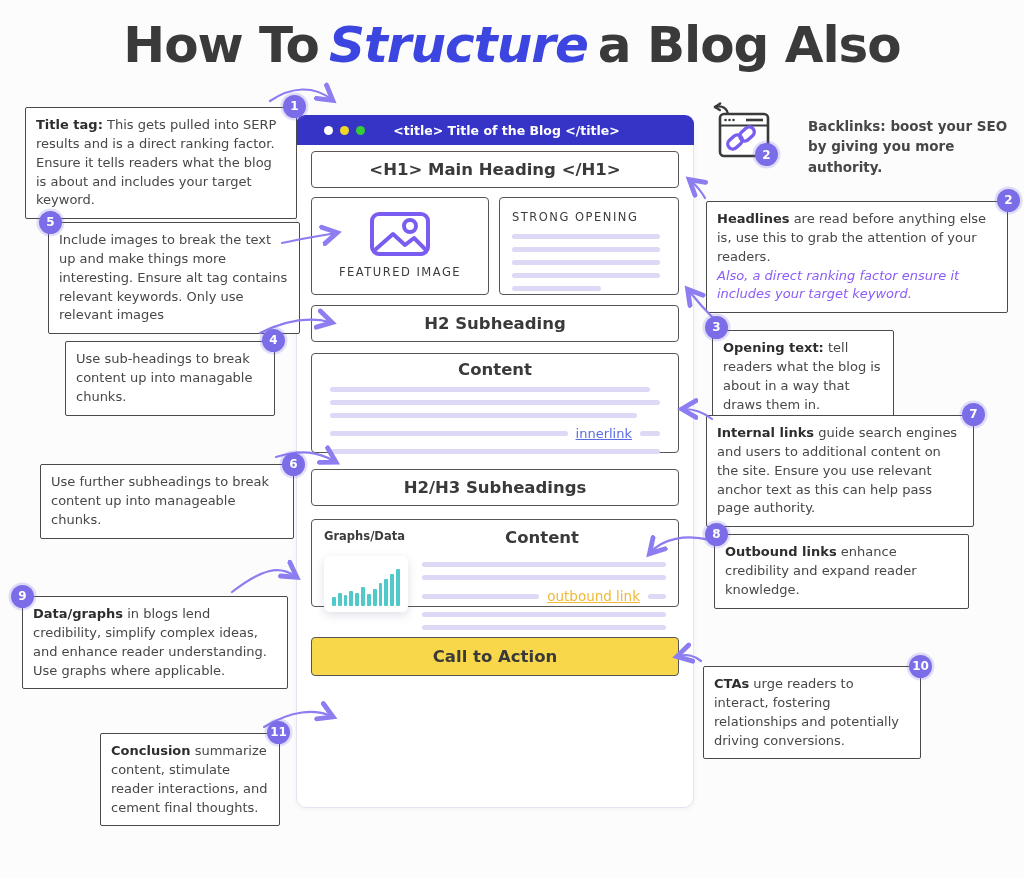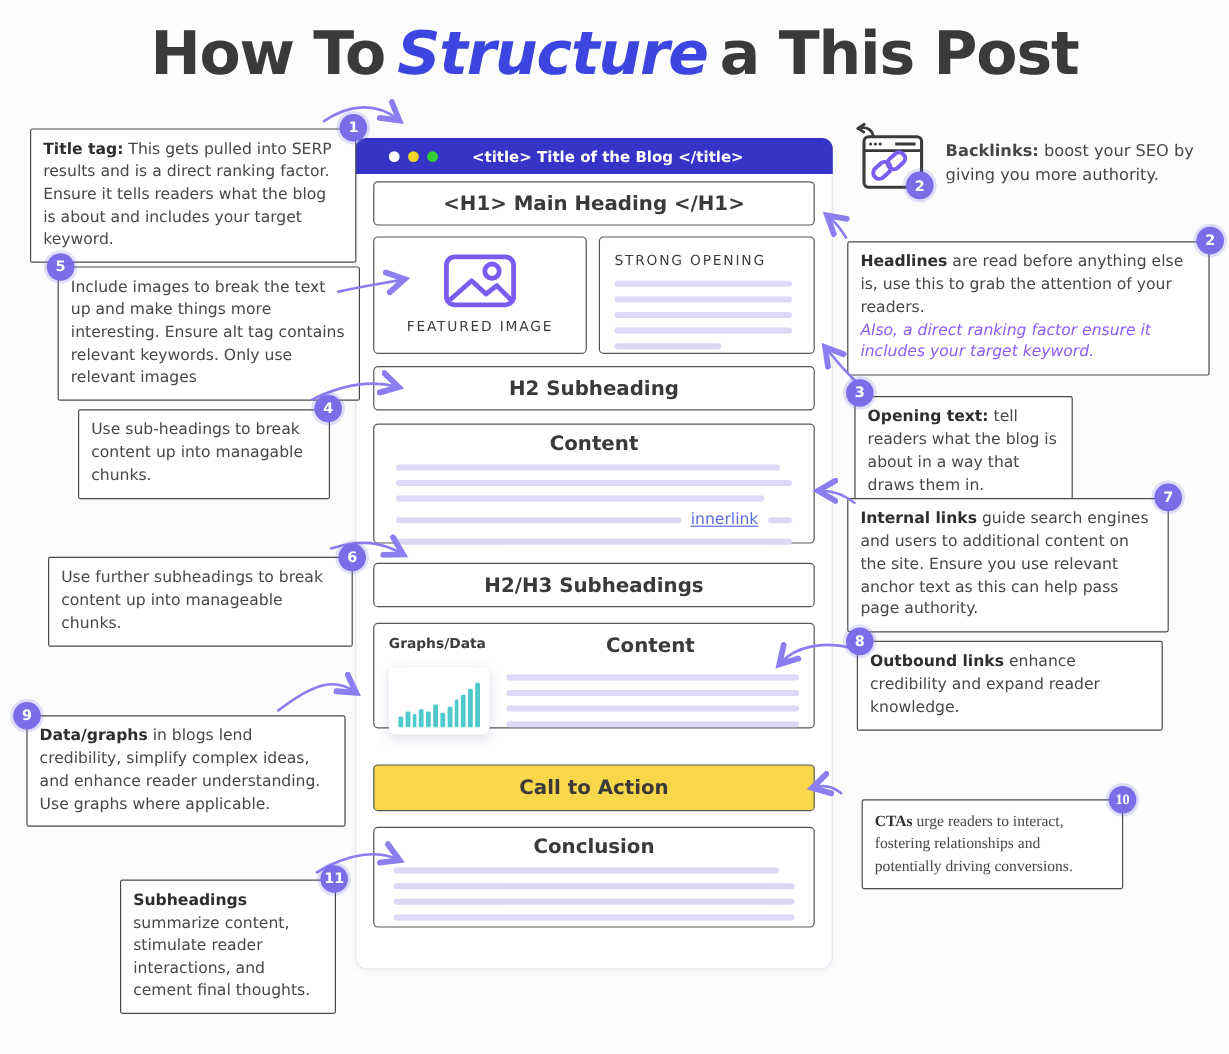--- a/index.html
+++ b/index.html
@@ -68,21 +68,21 @@
 
   .arrows{position:absolute;left:0;top:0;width:1024px;height:878px;pointer-events:none;z-index:4;}
   .arrows path{fill:none;stroke:#8c7df0;stroke-width:2.2;stroke-linecap:round;}
 
   .bl-icon{position:absolute;left:708px;top:100px;width:66px;height:64px;}
 </style>
 </head>
 <body>
 
 <div class="page-title">
-  <span>How To</span><span class="accent">Structure</span><span>a This Post</span>
+  <span>How To</span><span class="accent">Structure</span><span>a Blog Also</span>
 </div>
 
 <div class="mock">
   <div class="titlebar">
     <div class="dots">
       <span class="dot dot1"></span>
       <span class="dot dot2"></span>
       <span class="dot dot3"></span>
     </div>
     <div class="titlebar-text">&lt;title&gt; Title of the Blog &lt;/title&gt;</div>
@@ -148,38 +148,34 @@
         <div class="bar" style="height: 27px;"></div>
         <div class="bar" style="height: 32px;"></div>
         <div class="bar" style="height: 37px;"></div>
       </div>
     <div class="bx-title" style="position:absolute;left:110px;top:8px;width:240px;">Content</div>
     <div style="position:absolute;left:110px;top:34px;width:244px;">
       <div class="lines-tight">
           <div class="ph-line" style="width: 100%;"></div>
           <div class="ph-line" style="width: 100%;"></div>
         </div>
+      <div class="line-row">
+        <div class="ph-line" style="flex:1"></div>
+        <a class="outboundlink" href="#">outbound link</a>
+        <div class="ph-line" style="width:18px"></div>
+      </div>
       <div class="lines-tight">
           <div class="ph-line" style="width: 100%;"></div>
           <div class="ph-line" style="width: 100%;"></div>
         </div>
     </div>
   </div>
 
   <div class="bx cta center-flex" style="left:14px;top:521px;width:368px;height:39px;">Call to Action</div>
 
-  <div class="bx" style="left:14px;top:573px;width:368px;height:84px;padding:6px 16px 0 16px;">
-    <div class="bx-title">Conclusion</div>
-    <div class="lines-tight" style="margin-top:2px;">
-        <div class="ph-line" style="width: 96%;"></div>
-        <div class="ph-line" style="width: 100%;"></div>
-        <div class="ph-line" style="width: 100%;"></div>
-        <div class="ph-line" style="width: 100%;"></div>
-      </div>
-  </div>
 </div>
 
 <div class="note" style="left:25px;top:107px;width:250px;">
   <span class="badge" style="top:-13px;right:-10px;">1</span>
   <b>Title tag:</b>
   <span>This gets pulled into SERP results and is a direct ranking factor. Ensure it tells  readers what the blog is about and includes your target keyword.</span>
 </div>
 
 <div class="note" style="left:48px;top:222px;width:230px;">
   <span class="badge" style="top:-12px;left:-10px;">5</span>
@@ -197,42 +193,42 @@
 </div>
 
 <div class="note" style="left:22px;top:596px;width:244px;">
   <span class="badge" style="top:-12px;left:-12px;">9</span>
   <b>Data/graphs</b>
   <span>in blogs lend credibility, simplify complex ideas, and enhance reader understanding. Use graphs where applicable.</span>
 </div>
 
 <div class="note" style="left:100px;top:733px;width:158px;">
   <span class="badge" style="top:-13px;right:-11px;">11</span>
-  <b>Subheadings</b>
+  <b>Conclusion</b>
   <span>summarize content, stimulate reader interactions, and cement final thoughts.</span>
 </div>
 
 <div class="bl-icon">
   <svg width="66" height="64" viewBox="0 0 66 64">
     <path d="M20,16 C20,8 14,5 7,7" fill="none" stroke="#3a3a3a" stroke-width="2.4" stroke-linecap="round"></path>
     <path d="M7,7 l5.2,-3.4 M7,7 l4.8,3.0" fill="none" stroke="#3a3a3a" stroke-width="2.4" stroke-linecap="round"></path>
     <rect x="12" y="14" width="48" height="42" rx="4" fill="#fff" stroke="#3a3a3a" stroke-width="2.6"></rect>
     <circle cx="17.5" cy="20" r="1.3" fill="#3a3a3a"></circle>
       <circle cx="21.5" cy="20" r="1.3" fill="#3a3a3a"></circle>
       <circle cx="25.5" cy="20" r="1.3" fill="#3a3a3a"></circle>
     <line x1="38" y1="20" x2="55" y2="20" stroke="#3a3a3a" stroke-width="2.6"></line>
     <line x1="12" y1="25.5" x2="60" y2="25.5" stroke="#3a3a3a" stroke-width="2.2"></line>
     <g stroke="#7b5ef0" stroke-width="3.4" fill="none">
       <rect x="19" y="37" width="16" height="10" rx="5" transform="rotate(-42 27 42)"></rect>
       <rect x="31" y="29" width="16" height="10" rx="5" transform="rotate(-42 39 34)"></rect>
     </g>
   </svg>
   <span class="badge" style="right:-4px;bottom:-2px;top:auto;">2</span>
 </div>
-<div class="note-plain" style="left:788px;top:116px;width:212px;">
+<div class="note-plain" style="left:808px;top:116px;width:212px;font-weight:bold;">
   <b>Backlinks:</b>
   <span>boost your SEO by giving you more authority.</span>
 </div>
 
 <div class="note" style="left:706px;top:201px;width:280px;">
   <span class="badge" style="top:-13px;right:-13px;">2</span>
   <b>Headlines</b>
   <span>are read before anything else is, use this to grab the attention of your readers.</span>
   <i class="blk">Also, a direct ranking factor ensure it includes your target keyword.</i>
 </div>
@@ -248,21 +244,21 @@
   <b>Internal links</b>
   <span>guide search engines and users to additional content on the site. Ensure you use relevant anchor text as this can help pass page authority.</span>
 </div>
 
 <div class="note" style="left:714px;top:534px;width:233px;">
   <span class="badge" style="top:-12px;left:-10px;">8</span>
   <b>Outbound links</b>
   <span>enhance credibility and expand reader knowledge.</span>
 </div>
 
-<div class="note" style="left:718px;top:666px;width:196px;font-family:Liberation Serif, serif;">
+<div class="note" style="left:703px;top:666px;width:196px;">
   <span class="badge" style="top:-12px;right:-12px;">10</span>
   <b>CTAs</b>
   <span>urge readers to interact, fostering  relationships and potentially driving conversions.</span>
 </div>
 
 <svg class="arrows">
   <defs>
     <marker id="ah" markerWidth="10" markerHeight="10" refX="6.5" refY="5" orient="auto">
       <path d="M1,1.2 L7.5,5 L1,8.8" fill="none" stroke="#8c7df0" stroke-width="1.8" stroke-linecap="round"></path>
     </marker>

